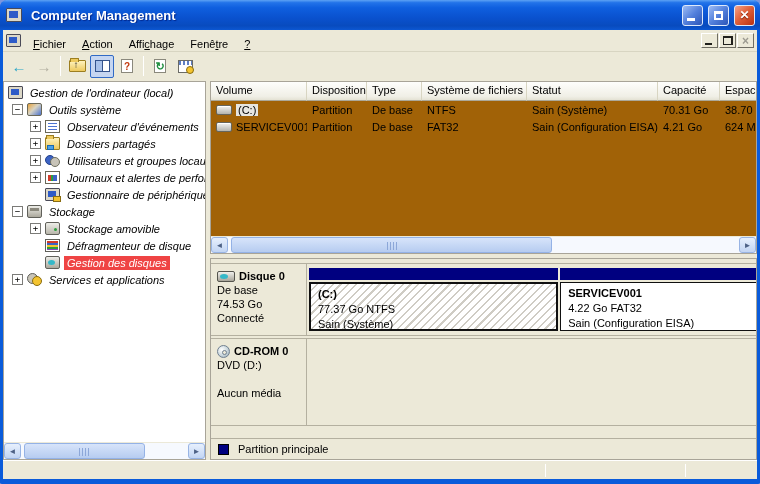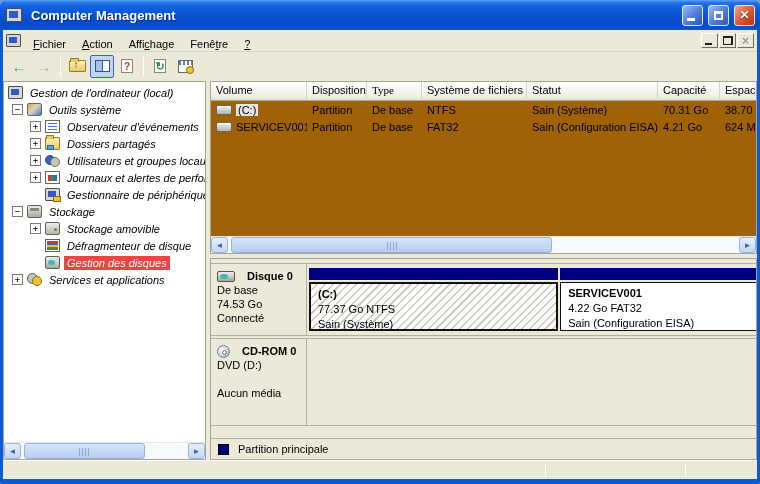--- a/index.html
+++ b/index.html
@@ -101,21 +101,21 @@
   .scroll-btn{width:17px;height:100%;flex:none;background:linear-gradient(180deg,#E7F0FD,#C2D5F3);border:1px solid #98B4E4;border-radius:3px;display:flex;align-items:center;justify-content:center;color:#4D6185;font-size:8px;font-weight:bold;}
   .scroll-track{flex:1;position:relative;}
   .scroll-thumb{position:absolute;top:0;height:16px;background:linear-gradient(180deg,#D7E4FA,#B6CCF0);border:1px solid #94B2E6;border-radius:3px;}
   .scroll-thumb::after{content:"";position:absolute;left:50%;top:4px;margin-left:-5px;width:10px;height:8px;background:repeating-linear-gradient(90deg,#8CA7D8 0 1px,transparent 1px 3px);}
   .volumes-pane .hscroll{position:absolute;left:0;right:0;bottom:0;}
   
   .pane-gap{height:4px;flex:none;}
   .disk-pane{flex:1;background:#ECE9D8;border:1px solid #A8A498;display:flex;flex-direction:column;min-height:0;overflow:hidden;padding-top:4px;}
   .disk-row{flex:none;display:flex;border-top:1px solid #B4B0A0;border-bottom:1px solid #B4B0A0;margin-bottom:2px;}
   .disk-info{width:96px;flex:none;border-right:1px solid #B4B0A0;padding:5px 4px 2px 6px;line-height:14px;}
-  .disk-title{display:flex;align-items:center;gap:10px;font-weight:bold;}
+  .disk-title{display:flex;align-items:center;gap:2px;font-weight:bold;}
   .disk-bands{flex:1;display:flex;gap:2px;padding:4px 2px;overflow:hidden;min-width:0;}
   .part{flex:none;display:flex;flex-direction:column;}
   .part-colorbar{height:12px;flex:none;background:#000080;margin-bottom:2px;}
   .part-box{flex:1;border:1px solid #101010;background:#fff;padding:3px 7px;line-height:15px;overflow:hidden;white-space:nowrap;}
   .part-box.hatched{border-width:2px;background:repeating-linear-gradient(135deg,#FFFFFF 0 4px,#CFCCC4 4px 5.5px);}
   .part-label{font-weight:bold;}
   .ic-diskdrive{width:18px;height:11px;flex:none;background:linear-gradient(#F0F0EC,#A8A59A);border:1px solid #55554E;border-radius:2px;position:relative;margin-right:2px;}
   .ic-diskdrive::after{content:"";position:absolute;left:2px;top:2px;width:8px;height:5px;border-radius:50%;background:#35B8C8;}
   .ic-cd{width:13px;height:13px;flex:none;border-radius:50%;background:radial-gradient(circle at 35% 35%,#FFFFFF,#C9D6DC 55%,#8FA5B0);border:1px solid #708090;position:relative;margin-right:2px;}
   .ic-cd::after{content:"";position:absolute;left:4px;top:4px;width:3px;height:3px;border-radius:50%;background:#ECE9D8;border:1px solid #708090;}
@@ -269,21 +269,21 @@
     </div>
 
     <div class="splitter"></div>
 
     <div class="right-pane">
 
       <div class="volumes-pane">
         <div class="vol-header" id="vol-header">
             <span class="vol-hcell" style="width: 96px;">Volume</span>
             <span class="vol-hcell" style="width: 60px;">Disposition</span>
-            <span class="vol-hcell" style="width: 55px; font-family: Liberation Serif, serif;">Type</span>
+            <span class="vol-hcell" style="width: 55px;">Type</span>
             <span class="vol-hcell" style="width: 105px;">Système de fichiers</span>
             <span class="vol-hcell" style="width: 131px;">Statut</span>
             <span class="vol-hcell" style="width: 62px;">Capacité</span>
             <span class="vol-hcell" style="width: 90px;">Espace libre</span>
           </div>
         <div id="vol-rows">
             <div class="vol-row">
               <span class="vol-cell" style="width: 96px;">
                 <span class="ic-drive"></span>
                 <span class="txt sel">(C:)</span>

